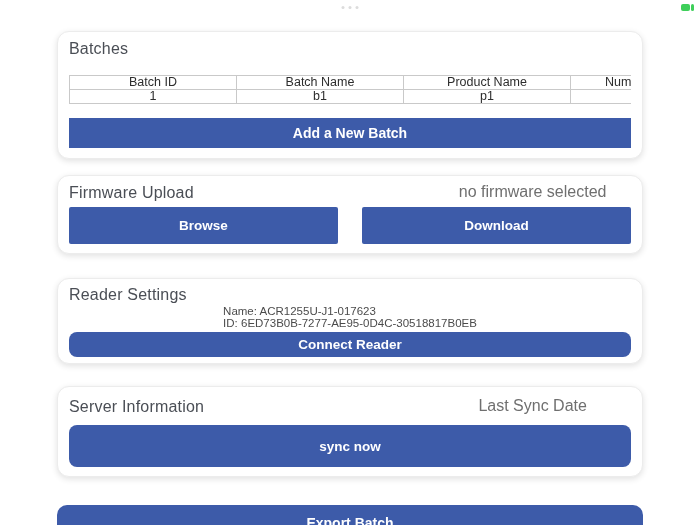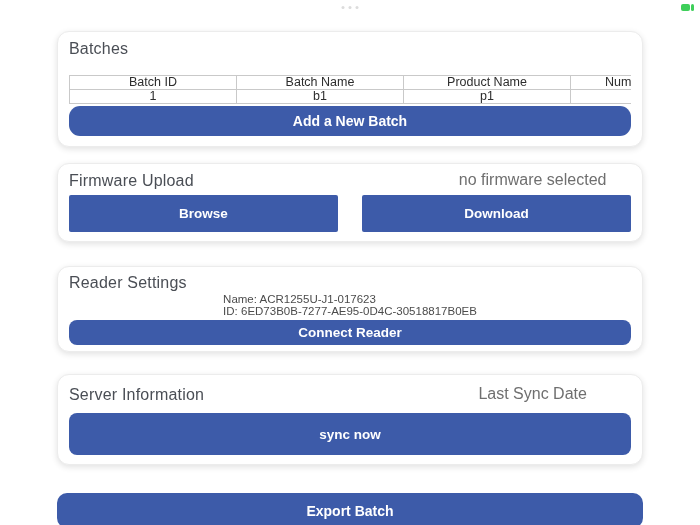--- a/index.html
+++ b/index.html
@@ -27,21 +27,21 @@
          font-family:"Liberation Sans","DejaVu Sans",sans-serif; }
 
   
   .card-batches { margin-top:15px; padding:8px 11px 10px; }
   .table-clip { overflow:hidden; width:100%; margin-top:17px; }
   table { border-collapse:collapse; table-layout:fixed; width:668px;
           font-size:12.5px; color:#2d2d2d; }
   th, td { border:1px solid #c9c9c9; text-align:center; font-weight:400;
            height:14px; line-height:13px; padding:0 2px; white-space:nowrap; }
   th.col-num { text-align:left; padding-left:34px; }
-  .btn-add { height:30px; margin-top:2px; border-radius:11px; font-size:14px; }
+  .btn-add { height:30px; margin-top:14px; border-radius:0; font-size:14px; }
 
   
   .card-head { display:flex; align-items:flex-end; }
   .card-head .section-title { flex:1; line-height:17px; }
   .status-label { width:35%; text-align:center; font-size:16px; color:#6f6f6f; }
 
   
   .card-firmware { margin-top:16px; padding:7px 11px 9px; }
   .btn-row { display:flex; gap:24px; margin-top:6px; }
   .btn-half { flex:1; height:37px; border-radius:2px; font-size:13.5px; }

